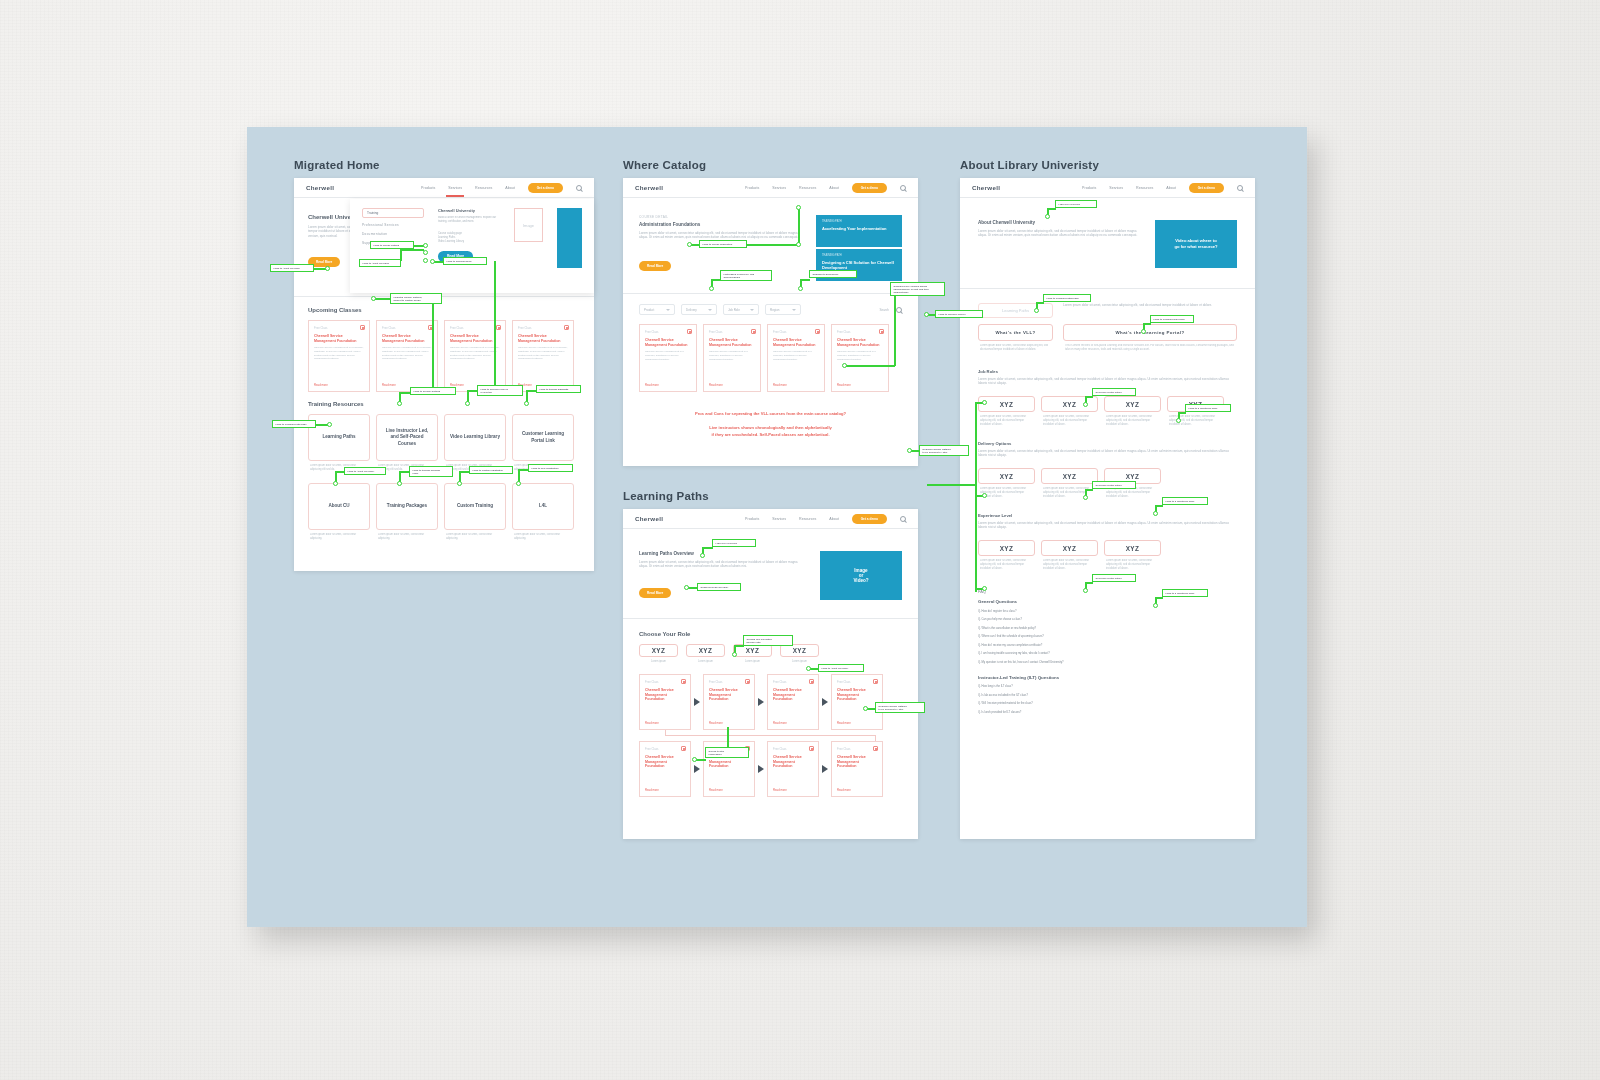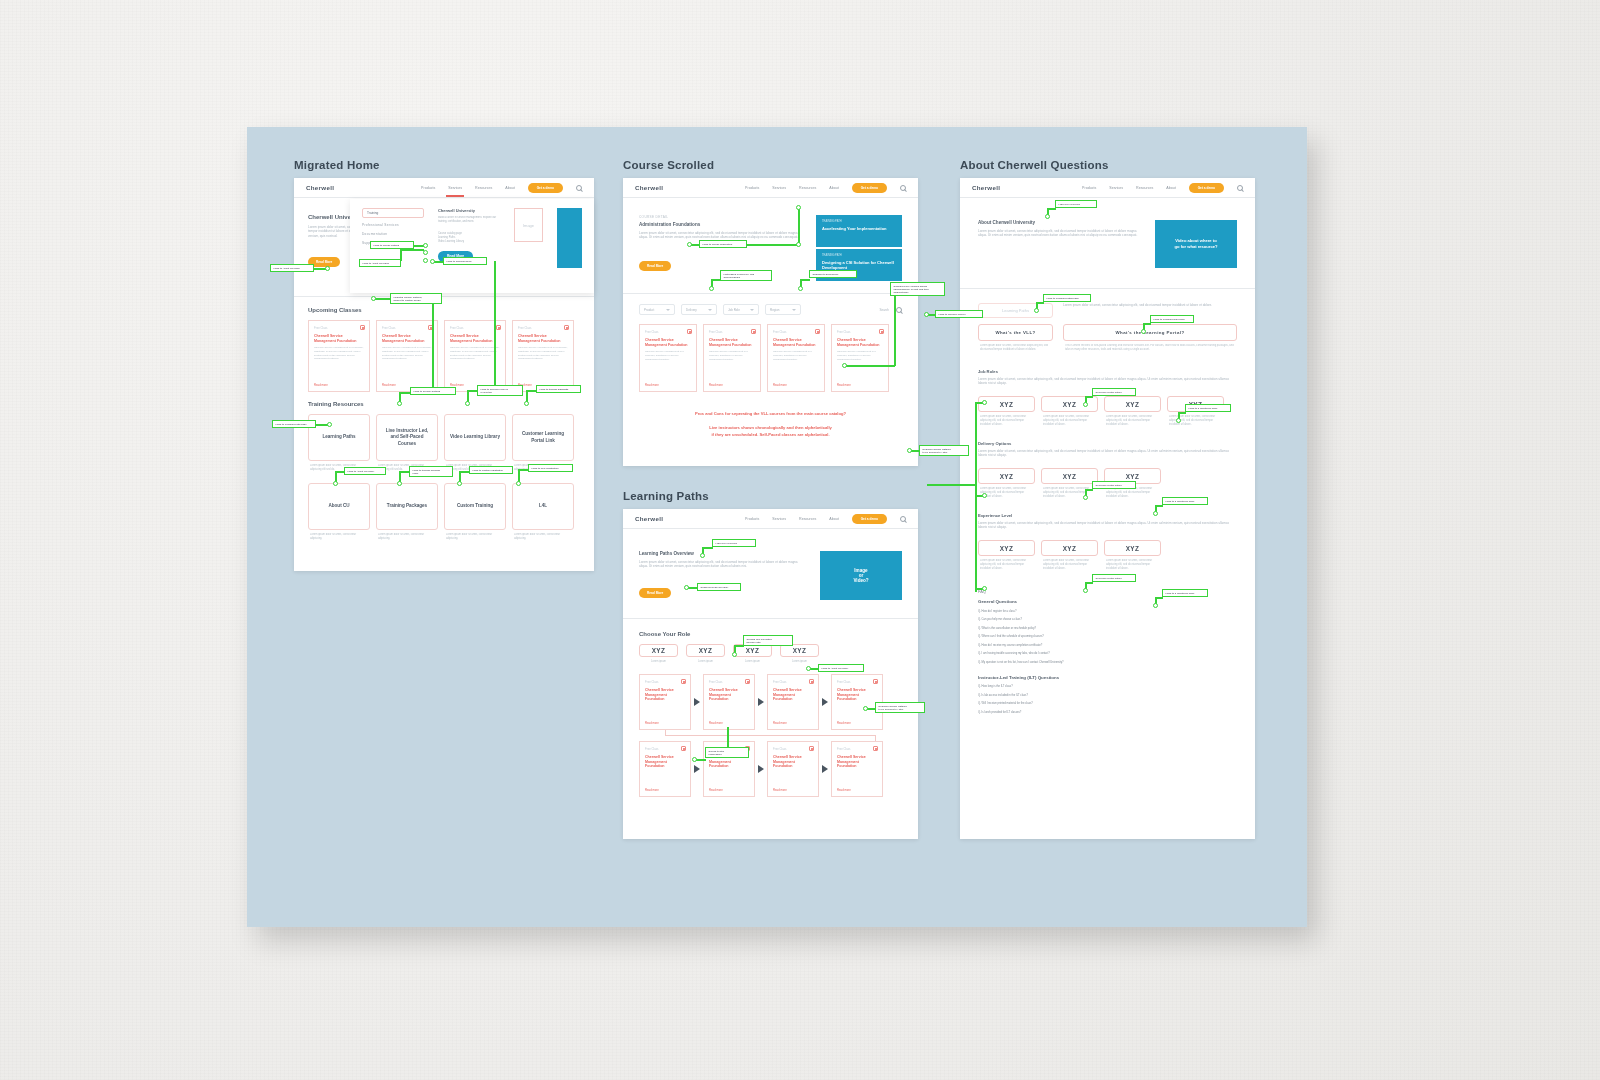--- a/index.html
+++ b/index.html
@@ -253,21 +253,21 @@
           <div style="width:62px;">
             <div class="tile" style="height:47px;">L4L</div>
             <div class="tile-cap" style="height:11px; overflow:hidden;">Lorem ipsum dolor sit amet, consectetur adipiscing.</div>
           </div>
         </div>
       </div>
     </div>
   </div>
 
   <div class="panel-group" style="left:376px; top:32px; width:295px;">
-    <div class="panel-title">Course Scrolled</div>
+    <div class="panel-title">Where Catalog</div>
     <div class="browser" style="width:295px; height:288px; position:relative;">
 
       <div class="nav">
         <span class="logo">Cherwell</span>
         <div class="nav-links">
           <span class="nav-link">Products</span>
           <span class="nav-link">Services</span>
           <span class="nav-link">Resources</span>
           <span class="nav-link">About</span>
           <span class="demo-btn">Get a demo</span>
@@ -469,21 +469,21 @@
             <div class="flag"></div>
             <div class="cc-title">Cherwell Service Management Foundation</div>
             <div class="cc-more">Read more</div>
           </div>
         </div>
       </div>
     </div>
   </div>
 
   <div class="panel-group" style="left:713px; top:32px; width:295px;">
-    <div class="panel-title">About Cherwell Questions</div>
+    <div class="panel-title">About Library Univeristy</div>
     <div class="browser" style="width:295px; height:661px; position:relative;">
 
       <div class="nav">
         <span class="logo">Cherwell</span>
         <div class="nav-links">
           <span class="nav-link">Products</span>
           <span class="nav-link">Services</span>
           <span class="nav-link">Resources</span>
           <span class="nav-link">About</span>
           <span class="demo-btn">Get a demo</span>

